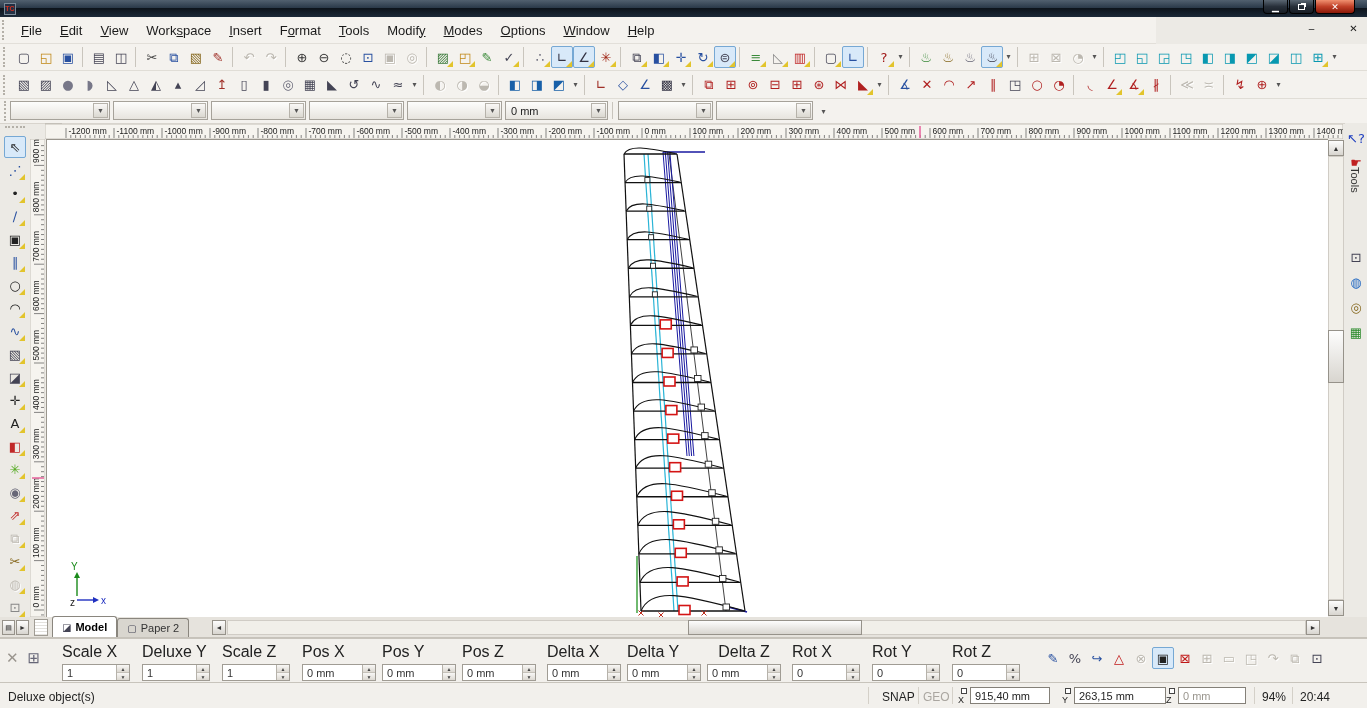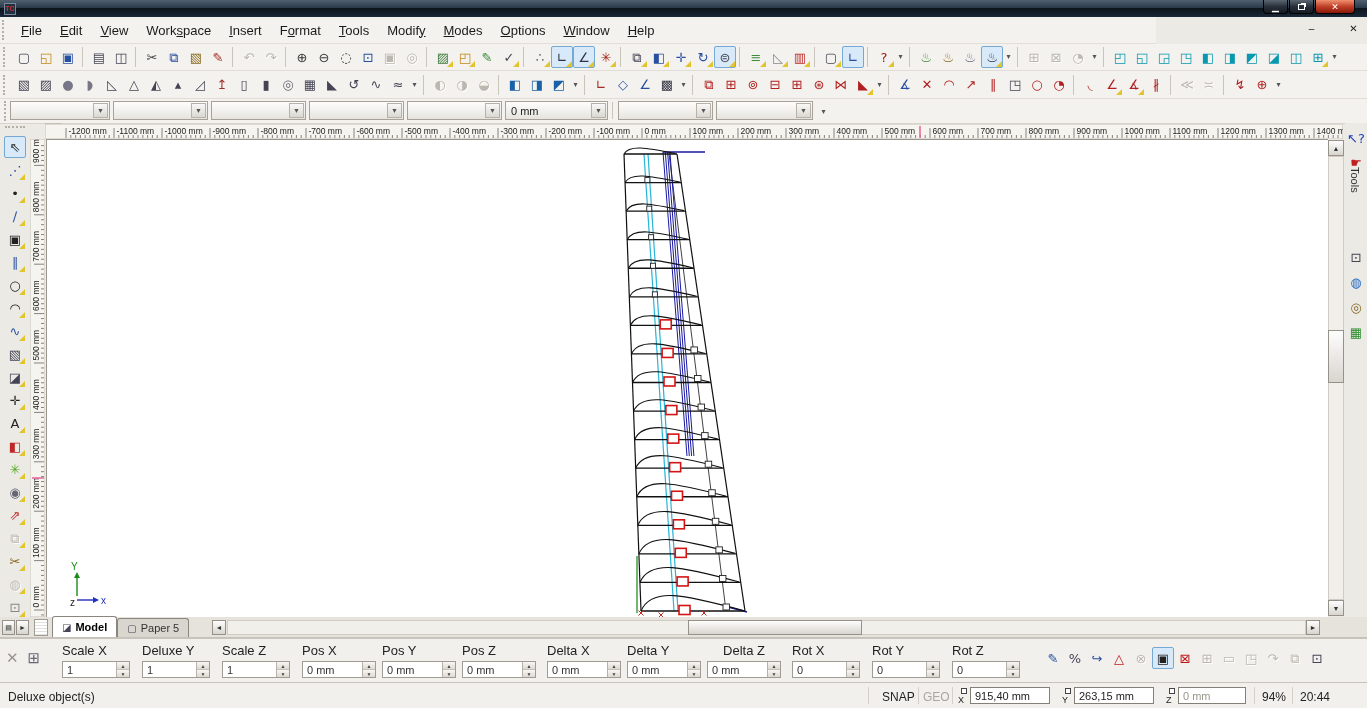--- a/index.html
+++ b/index.html
@@ -51,21 +51,21 @@
 .sbtn,.sthumb{background:linear-gradient(#fdfdfd,#d8d5cf);border:1px solid #96928a;display:flex;align-items:center;justify-content:center;font-size:7px;color:#333}
 .strack{background:#f1efe9;border:1px solid #d0ccc5}
 
 #tabrow{left:0;top:617px;width:1367px;height:21px;background:#e6e3dd;border-bottom:1px solid #c6c2ba;display:flex;align-items:flex-end}
 .tab{height:19px;display:flex;align-items:center;gap:4px;padding:0 9px;border:1px solid #8a867e;border-bottom:none;border-radius:3px 3px 0 0;background:#d9d6cf;font-size:11px;color:#333}
 .tab.active{background:#fff;font-weight:bold;height:21px;color:#000}
 .tabico{font-family:"DejaVu Sans",sans-serif;font-size:10px;color:#445}
 
 #inspector{left:0;top:638px;width:1367px;height:44px;background:#f2f0ec;border-top:1px solid #c8c4bc}
 .fld{position:absolute;top:4px}
-.flbl{font-size:13px;color:#222;margin-bottom:3px;white-space:nowrap}
+.flbl{font-size:16px;color:#222;margin-bottom:3px;white-space:nowrap}
 .fin{background:#fff;border:1px solid #a09c94;height:17px;font-size:11px;color:#333;display:flex;align-items:center;padding:0 16px 0 4px;position:relative}
 .spin{position:absolute;right:0;top:0;bottom:0;width:13px;border-left:1px solid #b6b2aa;display:flex;flex-direction:column}
 .spin div{flex:1;background:linear-gradient(#f8f7f5,#ddd9d2);border-bottom:1px solid #c4c0b8;font-size:5px;color:#444;display:flex;align-items:center;justify-content:center}
 #insicons{position:absolute;left:1042px;top:8px;display:flex;align-items:center}
 #insleft{position:absolute;left:6px;top:10px;display:flex;gap:9px}
 
 #statusbar{left:0;top:682px;width:1367px;height:26px;background:#f2f0ec;border-top:1px solid #c8c4bc;font-size:12px;color:#222}
 .sfld{position:absolute;top:4px;height:17px;background:#fff;border:1px solid #848078;font-size:11px;color:#222;display:flex;align-items:center;padding:0 4px}
 .sfld.dis{color:#9a968e}
 .ssep{position:absolute;top:4px;height:17px;border-left:1px solid #d4d0c8}
@@ -1158,21 +1158,21 @@
   <div class="abs sbtn" style="left:1328px;top:600px;width:16px;height:16px">▼</div>
 
   <div id="tabrow" class="abs">
       <div style="width: 52px;"></div>
       <div class="tab active">
         <span class="tabico">◪</span>
         <span>Model</span>
       </div>
       <div class="tab">
         <span class="tabico">▢</span>
-        <span>Paper 5</span>
+        <span>Paper 2</span>
       </div>
     </div>
   <div class="abs sbtn" style="left:2px;top:620px;width:13px;height:15px">▤</div>
   <div class="abs sbtn" style="left:16px;top:620px;width:13px;height:15px">►</div>
   <div class="abs" style="left:34px;top:619px;width:14px;height:17px;background:repeating-linear-gradient(#fff,#fff 2px,#c8c4bc 3px);border:1px solid #a09c94"></div>
   <div class="abs sbtn" style="left:212px;top:620px;width:14px;height:15px">◄</div>
   <div class="abs strack" style="left:227px;top:620px;width:1079px;height:15px"></div>
   <div class="abs sthumb" style="left:688px;top:620px;width:174px;height:15px"></div>
   <div class="abs sbtn" style="left:1306px;top:620px;width:14px;height:15px">►</div>
 
@@ -1353,21 +1353,21 @@
     <div class="ssep" style="left:952px"></div>
     <div class="cico" style="left:958px;top:5px">
         <b></b>
         <i>X</i>
       </div>
     <div class="sfld" style="left:970px;width:80px">915,40 mm</div>
     <div class="cico" style="left:1062px;top:5px">
         <b></b>
         <i>Y</i>
       </div>
-    <div class="sfld" style="left:1074px;width:80px">263,15 mm</div>
+    <div class="sfld" style="left:1074px;width:92px">263,15 mm</div>
     <div class="cico" style="left:1166px;top:5px">
         <b></b>
         <i>Z</i>
       </div>
     <div class="sfld dis" style="left:1178px;width:68px">0 mm</div>
     <div class="ssep" style="left:1254px"></div>
     <div class="abs" style="left:1262px;top:7px">94%</div>
     <div class="ssep" style="left:1292px"></div>
     <div class="abs" style="left:1300px;top:7px">20:44</div>
   </div>

